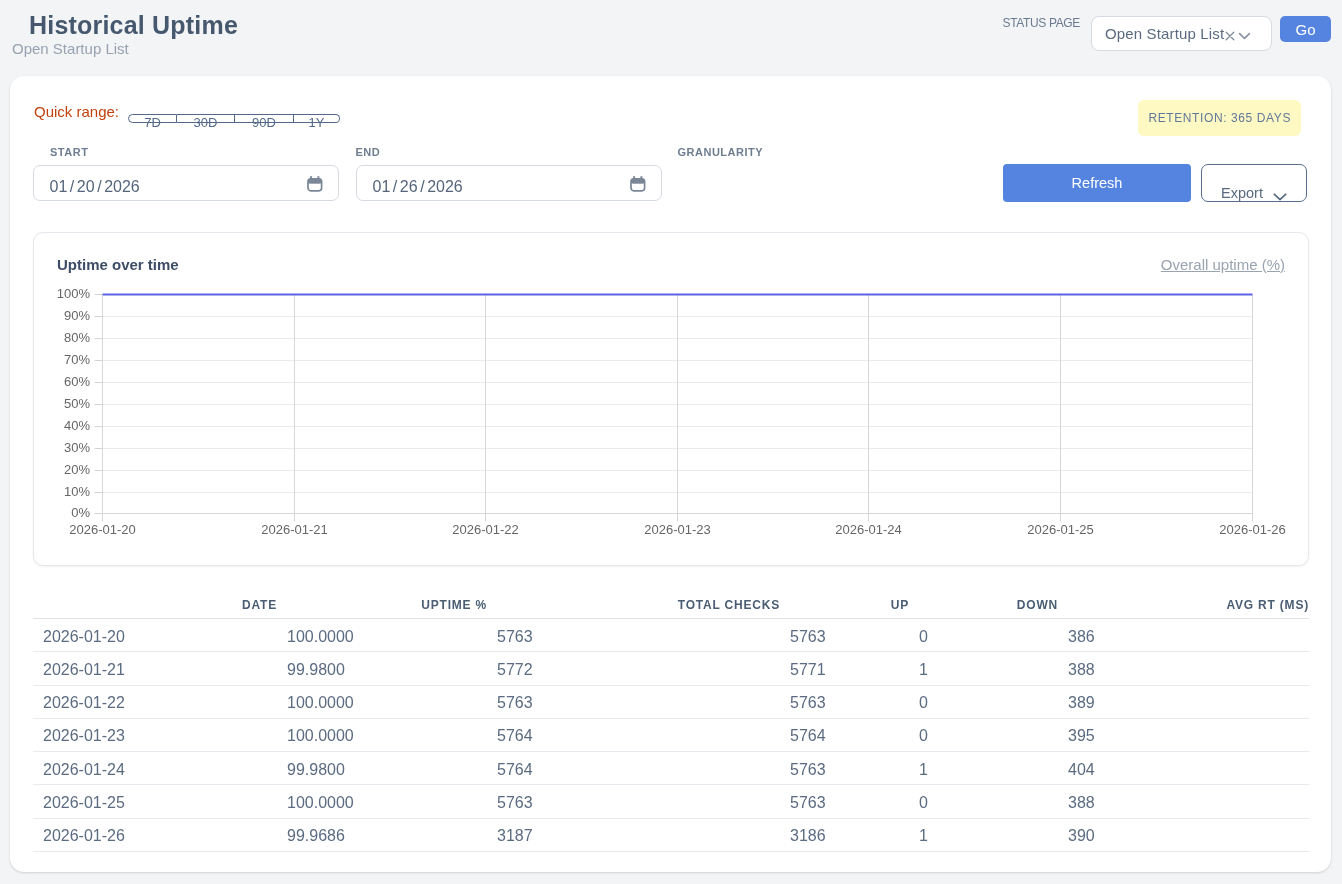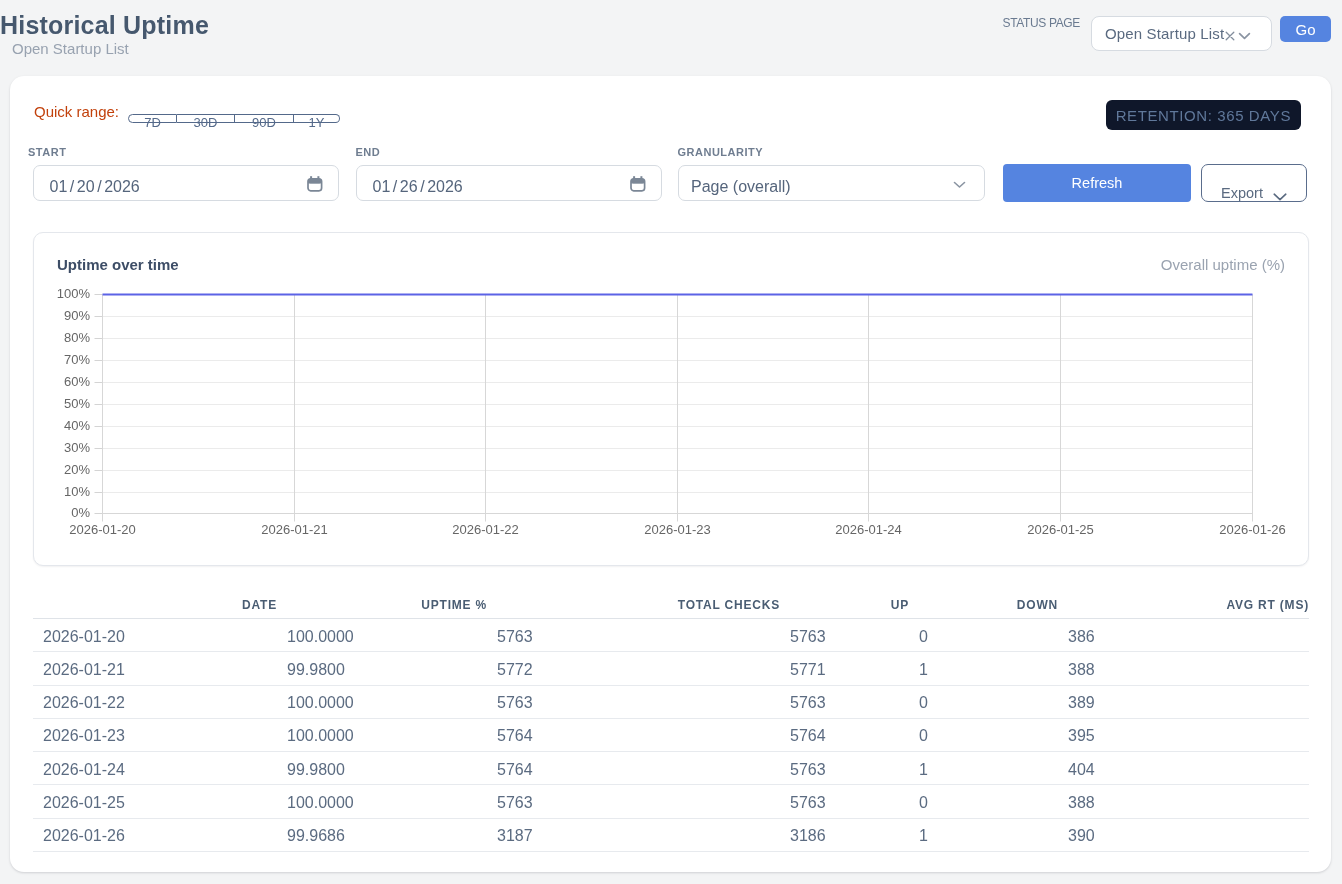--- a/index.html
+++ b/index.html
@@ -3,50 +3,50 @@
 <meta charset="utf-8">
 <style>
 * { box-sizing: border-box; margin: 0; padding: 0; }
 html,body { width:1342px; height:884px; }
 body {
   font-family: "Liberation Sans", sans-serif;
   background: #f3f4f5;
   position: relative;
   overflow: hidden;
 }
-.h1 { position:absolute; left:0; top:11px; font-size:25px; font-weight:700; color:#46586e; letter-spacing:0.2px; }
+.h1 { position:absolute; left:29px; top:11px; font-size:25px; font-weight:700; color:#46586e; letter-spacing:0.2px; }
 .sub { position:absolute; left:12px; top:40px; font-size:15px; color:#98a2b0; }
 .hdr-right { position:absolute; top:16px; right:11px; display:flex; align-items:flex-start; }
 .sp-label { font-size:12px; font-weight:500; letter-spacing:-0.35px; color:#6a7a90; margin-right:11px; }
 .sp-select { position:relative; width:181px; height:35px; border:1px solid #d6dbe1; border-radius:8px; background:#fff; display:flex; align-items:center; padding:0 0 0 13px; white-space:nowrap; }
 .sp-select .txt { font-size:15px; letter-spacing:0.15px; color:#5a6a80; }
 .sp-select .x { margin-left:1px; margin-top:5px; }
 .sp-select .chev { position:absolute; right:20px; top:15px; }
 .go { width:51px; height:26px; margin-left:8px; border-radius:5px; background:#5584e0; color:#fff; font-size:15px; display:flex; align-items:center; justify-content:center; }
 
 .card { position:absolute; left:10px; top:76px; width:1321px; height:796px; background:#fff; border-radius:14px; box-shadow: 0 1px 2px rgba(16,24,40,.06), 0 1px 3px rgba(16,24,40,.1); }
 
 .qr-label { position:absolute; left:24px; top:27px; font-size:15px; color:#c2410c; }
 .seg { position:absolute; left:118px; top:22px; display:flex; height:25px; }
 .seg button { appearance:none; background:#fff; border:1px solid #54698a; border-left:none; color:#54698a; font-size:13px; font-family:inherit; padding:0;margin-top:16px; }
 .seg button:first-child { border-left:1px solid #54698a; border-radius:5px 0 0 5px; }
 .seg button:last-child { border-radius:0 5px 5px 0; }
 .seg .b1{width:49px}.seg .b2{width:58px}.seg .b3{width:59px}.seg .b4{width:46px}
-.badge { position:absolute; top:24px; right:30px; height:30px; background:#0f172a; border-radius:6px; color:#60789a; font-size:15px; font-weight:500; letter-spacing:0.6px; display:flex; align-items:center; padding:0 10px; }
+.badge { position:absolute; top:24px; right:30px; height:36px; background:#fef9c3; border-radius:6px; color:#60789a; font-size:12px; font-weight:500; letter-spacing:0.6px; display:flex; align-items:center; padding:0 10px; }
 
 .flabel { position:absolute; font-size:11px; font-weight:600; letter-spacing:0.5px; color:#6f7d90; }
 .input { position:absolute; height:36px; border:1px solid #d6dbe1; border-radius:7px; background:#fff; display:flex; align-items:center; padding-top:8px; font-size:16px; color:#55657c; }
 .cal { position:absolute; right:15px; top:10px; }
 .chevd { position:absolute; right:18px; top:15px; }
 .btn-refresh { position:absolute; left:993px; top:88px; width:188px; height:38px; background:#5584e0; border-radius:4px; color:#fff; font-size:14.5px; display:flex; align-items:center; justify-content:center; }
 .btn-export { position:absolute; left:1191px; top:88px; width:106px; height:38px; background:#fff; border:1px solid #5a6d8c; border-radius:7px; color:#5a6a80; font-size:14.5px; display:flex; align-items:flex-end; justify-content:center; }
 
 .chart-card { position:absolute; left:23px; top:156px; width:1276px; height:334px; background:#fff; border:1px solid #e4e7ec; border-radius:10px; box-shadow:0 1px 2px rgba(16,24,40,.06); }
 .cc-title { position:absolute; left:23px; top:23px; font-size:15px; font-weight:700; color:#3d4d66; }
-.cc-right { position:absolute; right:23px; top:22.5px; font-size:15px; color:#9aa3b0; }
+.cc-right { position:absolute; right:23px; top:22.5px; font-size:15px; color:#9aa3b0;text-decoration:underline; }
 
 table.tbl { position:absolute; left:23px; top:516px; width:1276px; border-collapse:collapse; table-layout:fixed; }
 .tbl th { text-align:right; font-size:12px; font-weight:700; letter-spacing:0.8px; color:#4a5d73; padding:6px 0 6px 10px; border-bottom:1px solid #dfe3e8; }
 .tbl td { font-size:16px; color:#5b6b81; padding:3px 0 0 10px; height:33.28px; border-bottom:1px solid #e7eaee; }
 </style>
 </head>
 <body>
 <div class="h1">Historical Uptime</div>
 <div class="sub">Open Startup List</div>
 <div class="hdr-right">
@@ -66,46 +66,41 @@
 <div class="card">
   <div class="qr-label">Quick range:</div>
   <div class="seg">
     <button class="b1">7D</button>
       <button class="b2">30D</button>
       <button class="b3">90D</button>
       <button class="b4">1Y</button>
   </div>
   <div class="badge">RETENTION: 365 DAYS</div>
 
-  <div class="flabel" style="left:18px; top:70px;">START</div>
+  <div class="flabel" style="left:40px; top:70px;">START</div>
   <div class="input" style="left:23px; top:89px; width:306px; padding-left:15.5px; word-spacing:-1.9px;">01 / 20 / 2026
     <svg class="cal" width="16" height="16" viewBox="0 0 16 16">
         <rect x="3.1" y="0.2" width="2" height="4" fill="#7b8796"></rect>
         <rect x="10.4" y="0.2" width="2" height="4" fill="#7b8796"></rect>
         <rect x="1" y="2.9" width="13.6" height="11.9" rx="2.7" fill="none" stroke="#7b8796" stroke-width="1.7"></rect>
         <rect x="1" y="2.9" width="13.6" height="4.5" rx="2.4" fill="#7b8796"></rect>
         <rect x="1" y="5.4" width="13.6" height="2" fill="#7b8796"></rect>
       </svg>
   </div>
   <div class="flabel" style="left:345.5px; top:70px;">END</div>
   <div class="input" style="left:346px; top:89px; width:306px; padding-left:15.5px; word-spacing:-1.9px;">01 / 26 / 2026
     <svg class="cal" width="16" height="16" viewBox="0 0 16 16">
         <rect x="3.1" y="0.2" width="2" height="4" fill="#7b8796"></rect>
         <rect x="10.4" y="0.2" width="2" height="4" fill="#7b8796"></rect>
         <rect x="1" y="2.9" width="13.6" height="11.9" rx="2.7" fill="none" stroke="#7b8796" stroke-width="1.7"></rect>
         <rect x="1" y="2.9" width="13.6" height="4.5" rx="2.4" fill="#7b8796"></rect>
         <rect x="1" y="5.4" width="13.6" height="2" fill="#7b8796"></rect>
       </svg>
   </div>
   <div class="flabel" style="left:667.5px; top:70px;">GRANULARITY</div>
-  <div class="input" style="left:668px; top:89px; width:307px; padding-left:12px;">Page (overall)
-    <svg class="chevd" width="13" height="8" viewBox="0 0 13 8">
-        <path d="M1.5 1.5 L6.5 6 L11.5 1.5" fill="none" stroke="#8a94a2" stroke-width="1.6" stroke-linecap="round" stroke-linejoin="round"></path>
-      </svg>
-  </div>
   <div class="btn-refresh">Refresh</div>
   <div class="btn-export">Export&nbsp;
     <svg width="14" height="8" viewBox="0 0 14 8" style="margin-left:6px;">
         <path d="M1.2 1.2 L7 6.6 L12.8 1.2" fill="none" stroke="#5a6a80" stroke-width="1.6" stroke-linecap="round" stroke-linejoin="round"></path>
       </svg>
   </div>
 
   <div class="chart-card">
     <div class="cc-title">Uptime over time</div>
     <div class="cc-right">Overall uptime (%)</div>

